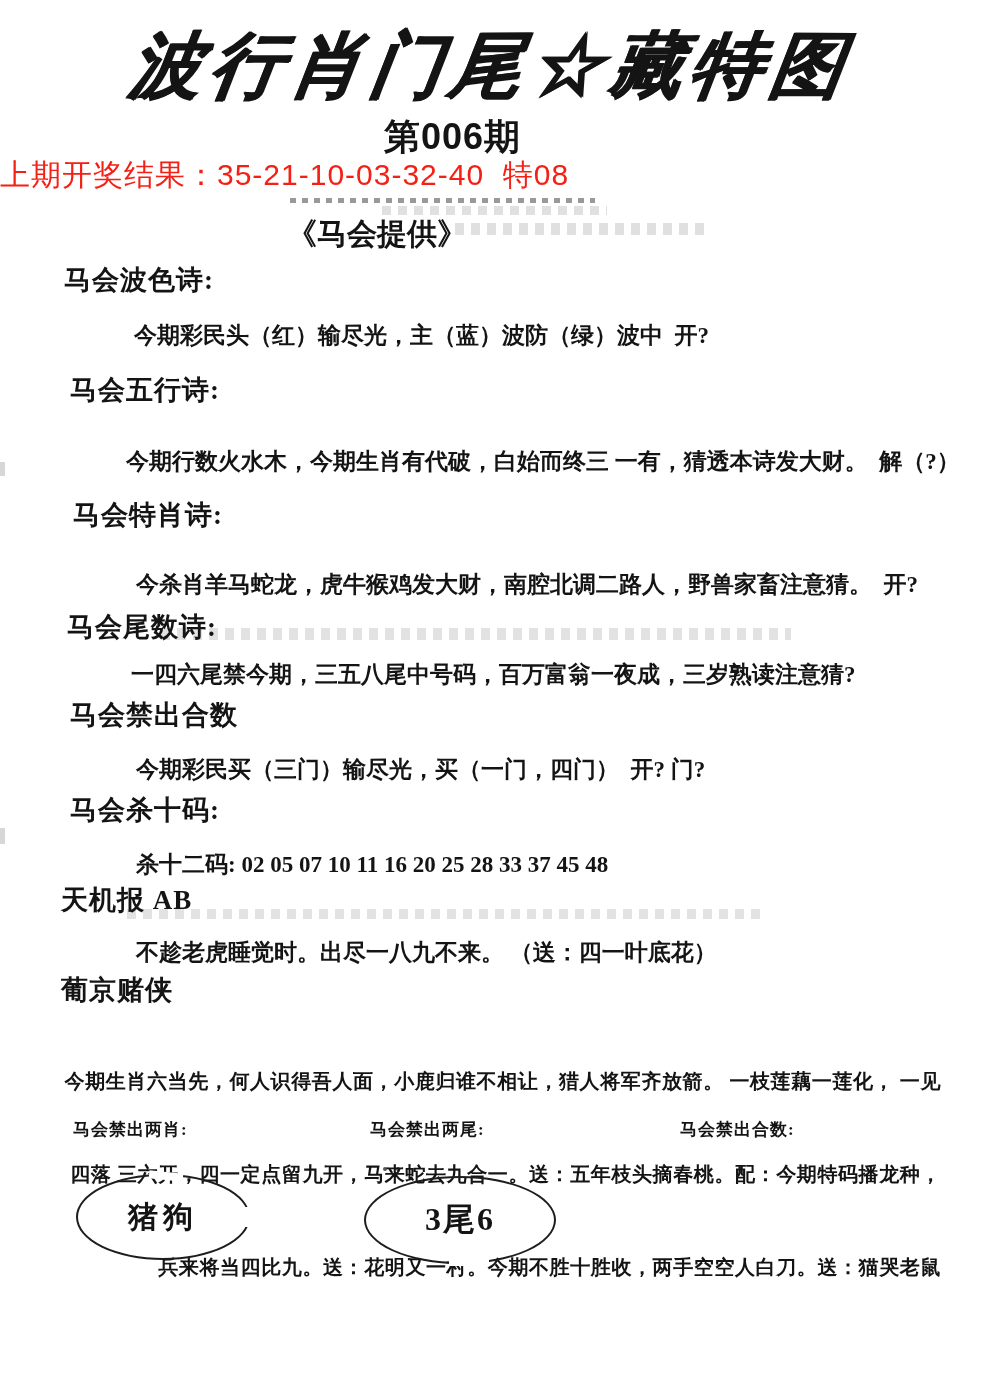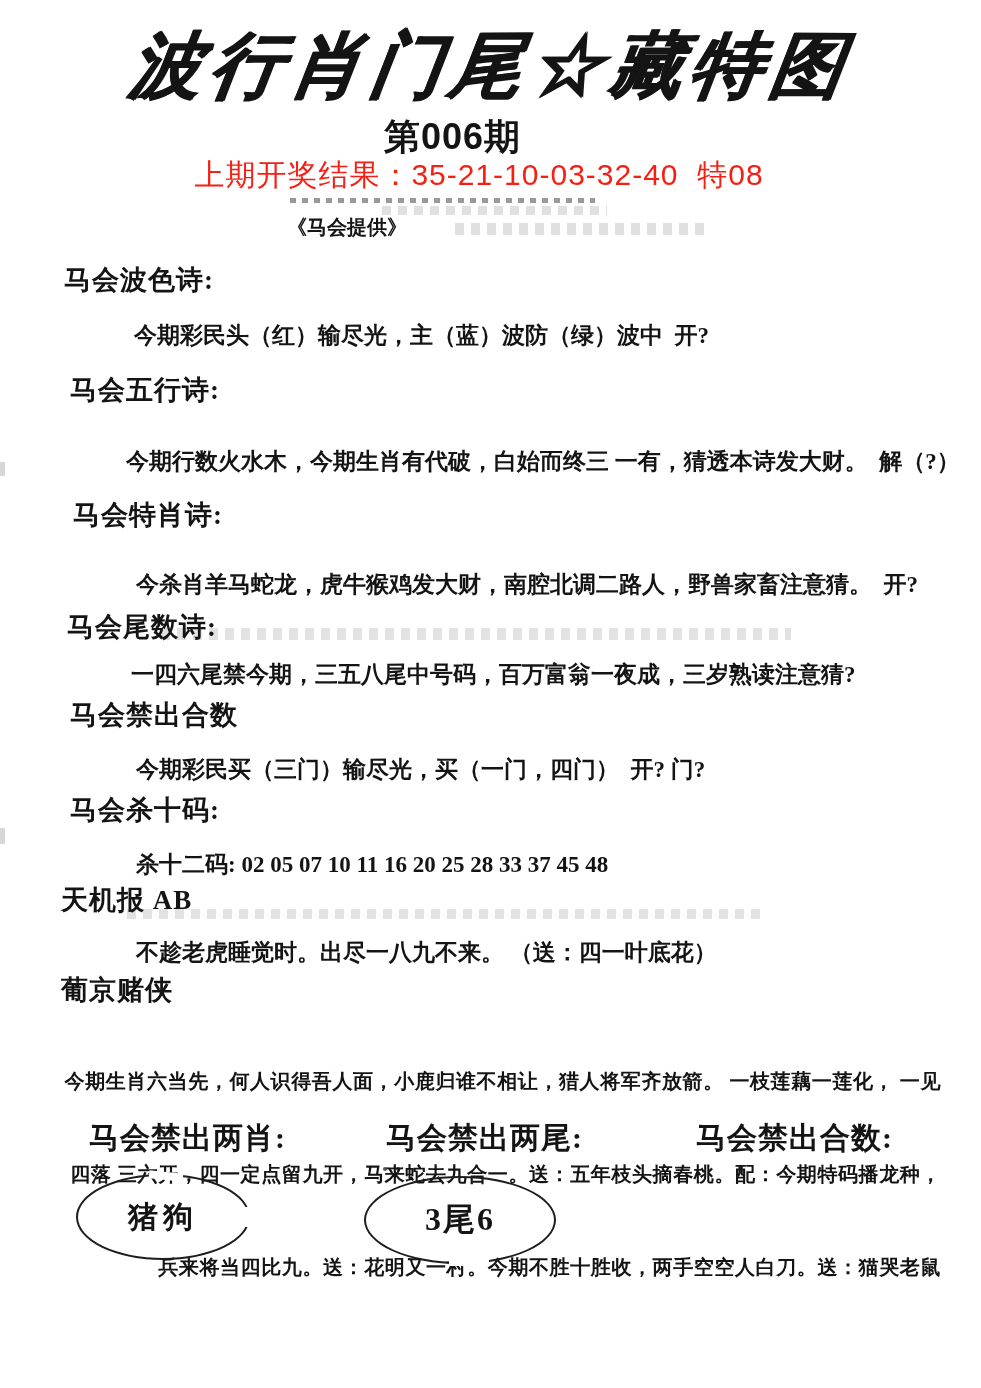--- a/index.html
+++ b/index.html
@@ -15,41 +15,41 @@
     font-size:72px;line-height:92px;font-weight:900;font-style:italic;
     letter-spacing:8px;transform:skewX(-8deg);
     text-shadow:1.5px 0 0 currentColor,0 1px 0 currentColor;
   }
   .issue{
     top:113px;left:0;width:905px;text-align:center;
     font-family:"Liberation Sans",sans-serif;
     font-size:36px;font-weight:700;letter-spacing:1px;
   }
   .red-line{
-    top:155px;left:0;width:958px;text-align:center;
+    top:155px;left:0;width:958px;text-align:left;
     font-family:"Liberation Sans",sans-serif;
     font-size:30px;font-weight:500;color:#f52015;letter-spacing:1px;
   }
-  .provider{top:214px;left:287px;font-size:20px;font-weight:700;}
+  .provider{top:214px;left:287px;font-size:30px;font-weight:700;}
   
   .sec-h{font-size:27px;font-weight:700;letter-spacing:1px;}
   .sec-p{font-size:23px;font-weight:700;}
   #h0{left:64px;top:262px;}  #p0{left:134px;top:320px;}
   #h1{left:70px;top:372px;}  #p1{left:126px;top:446px;}
   #h2{left:73px;top:497px;}  #p2{left:136px;top:569px;text-align:center;}
   #h3{left:67px;top:609px;}  #p3{left:131px;top:659px;}
   #h4{left:70px;top:697px;}  #p4{left:136px;top:754px;}
   #h5{left:70px;top:792px;}  #p5{left:136px;top:849px;}
   #h6{left:61px;top:882px;}  #p6{left:136px;top:937px;}
   #h7{left:61px;top:972px;}
   .pujing{left:61px;top:1004px;width:880px;font-size:20px;font-weight:700;
           letter-spacing:0.6px;line-height:31px;text-align:right;}
   .pujing .ln{white-space:pre;}
   
-  .forb-label{font-size:30px;font-weight:700;top:1118px;letter-spacing:1px;margin-left:16px;}
+  .forb-label{font-size:17px;font-weight:700;top:1118px;letter-spacing:1px;}
   #fl0{left:73px;} #fl1{left:370px;} #fl2{left:680px;}
   .oval{
     position:absolute;border:2px solid #1d1d1d;border-radius:50%;
     display:flex;align-items:center;justify-content:center;
     font-weight:700;background:transparent;
   }
   #ov0{left:76px;top:1174px;width:170px;height:82px;font-size:30px;letter-spacing:5px;}
   #ov1{left:364px;top:1176px;width:188px;height:84px;font-size:32px;letter-spacing:2px;}
   #ov2{left:662px;top:1174px;width:176px;height:82px;font-size:30px;letter-spacing:4px;}
   .gap{position:absolute;background:#ffffff;}

